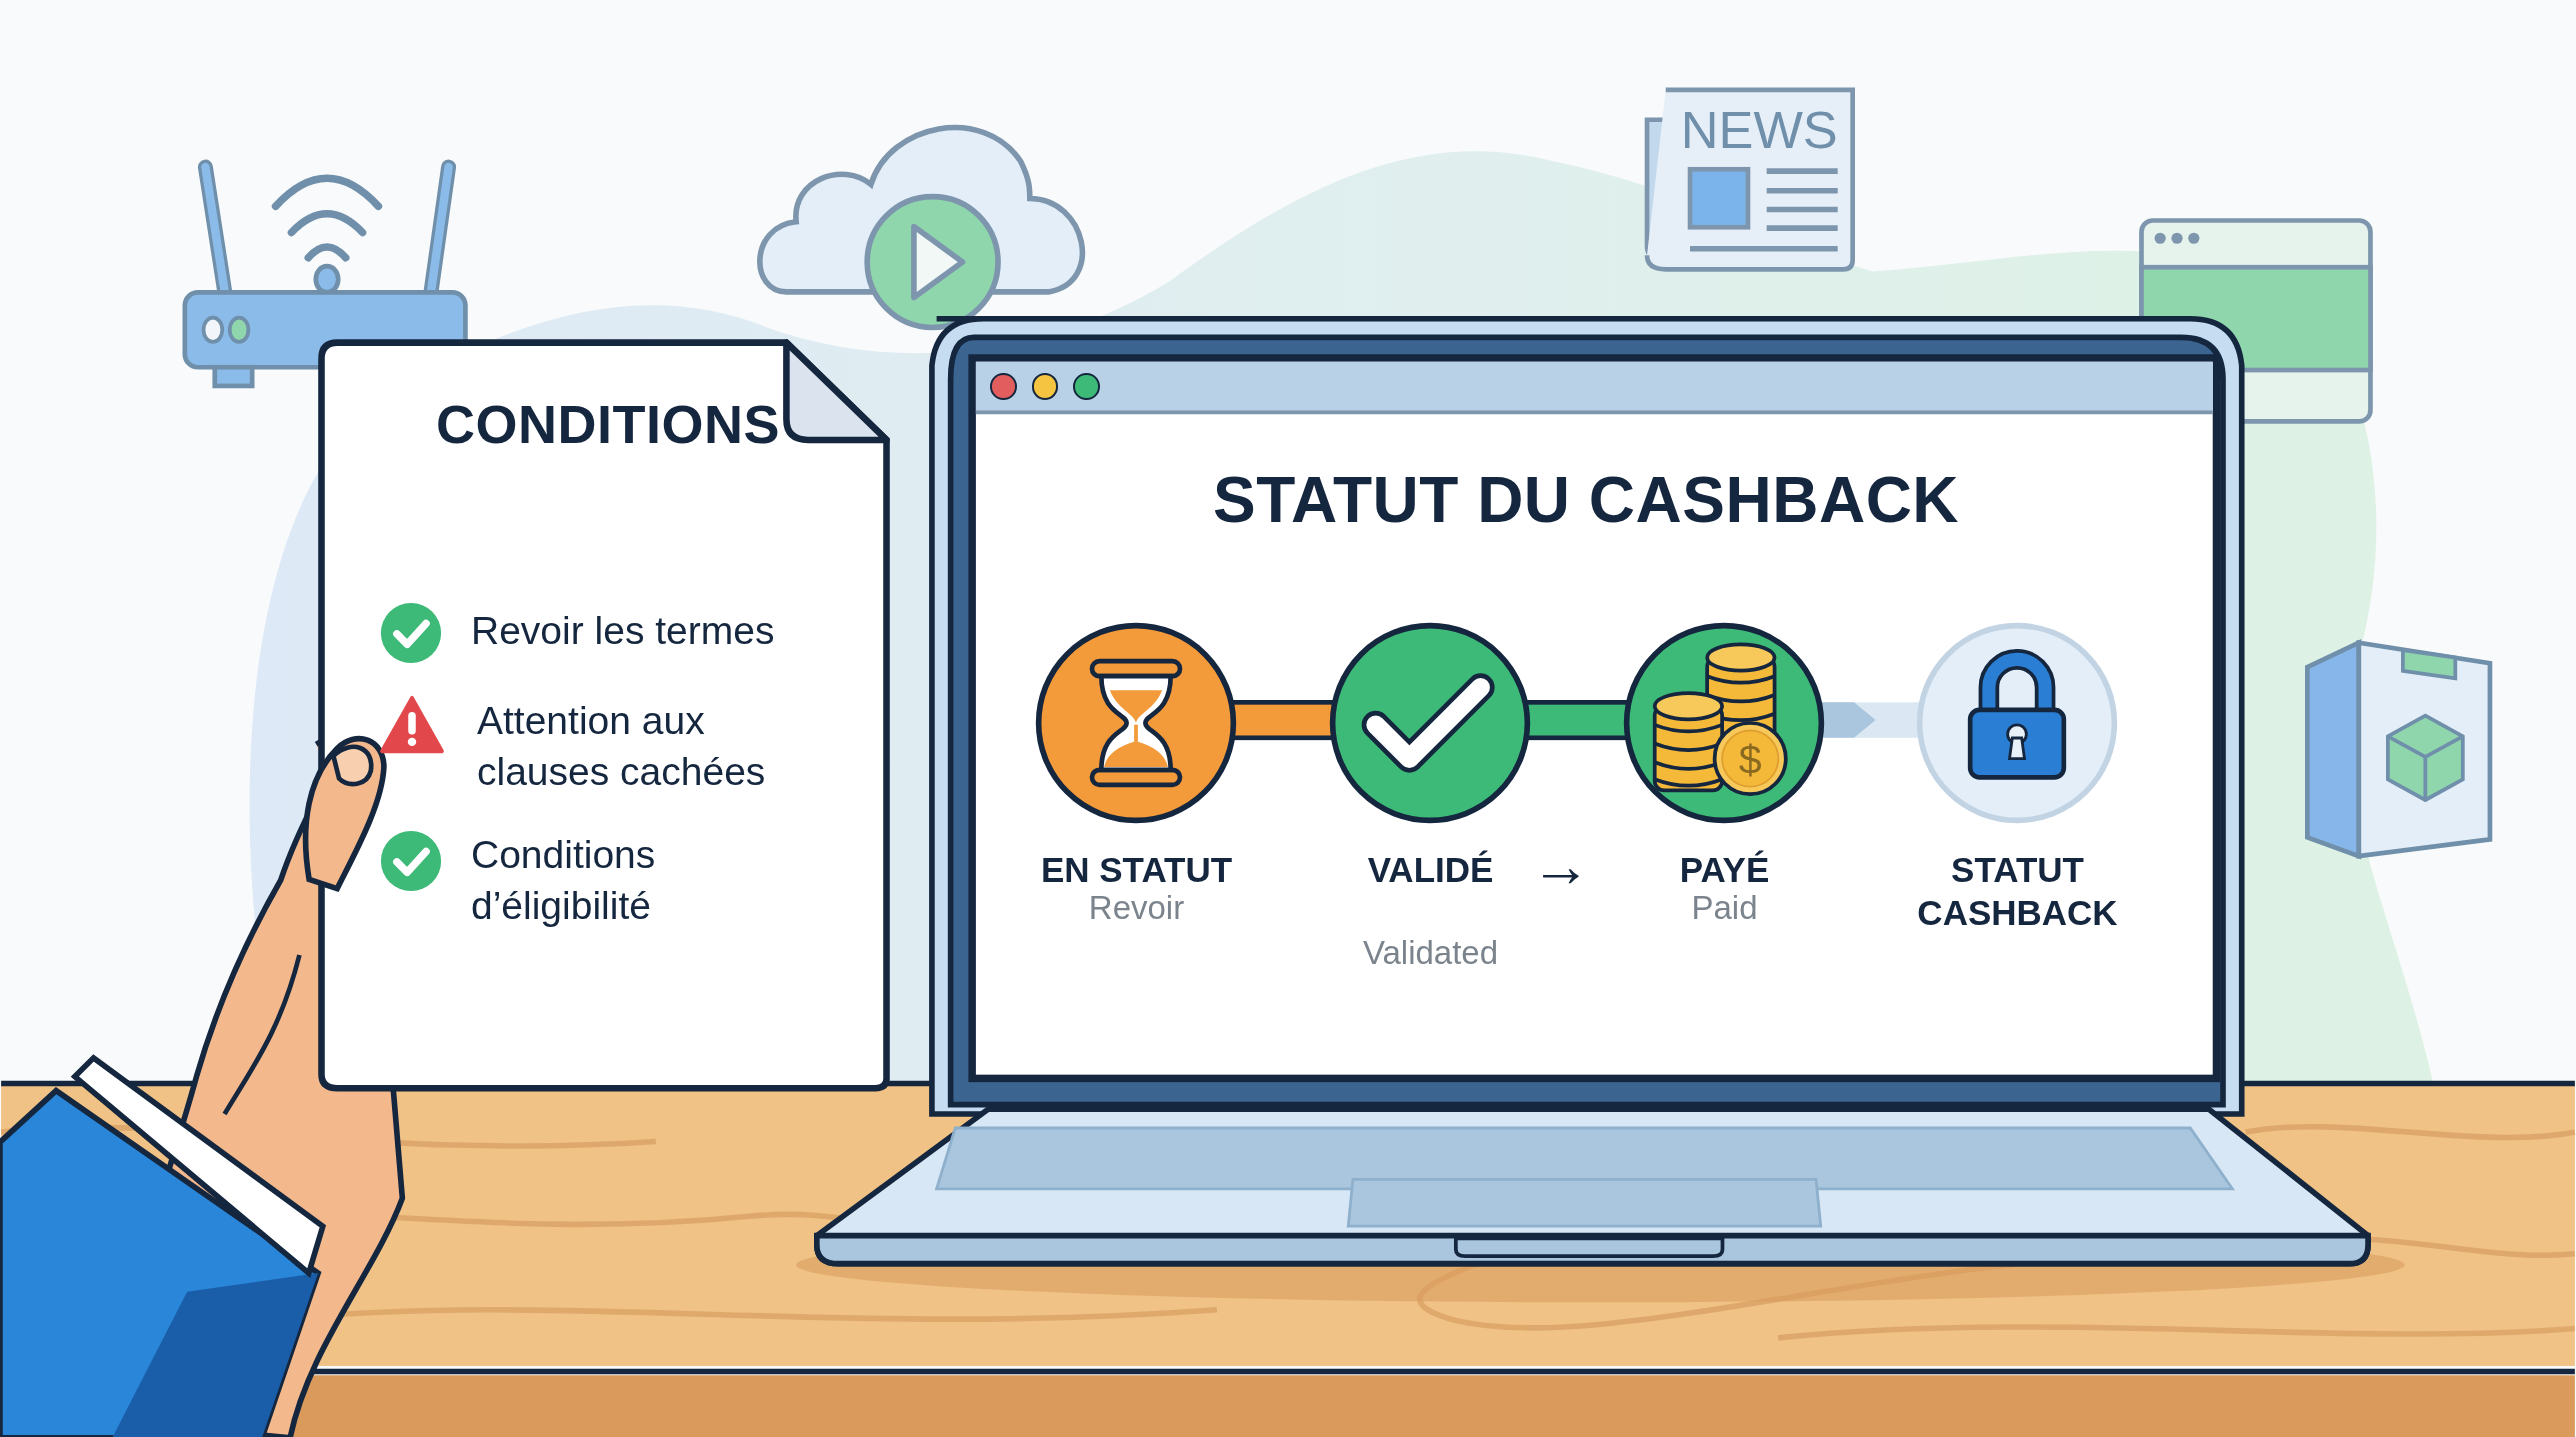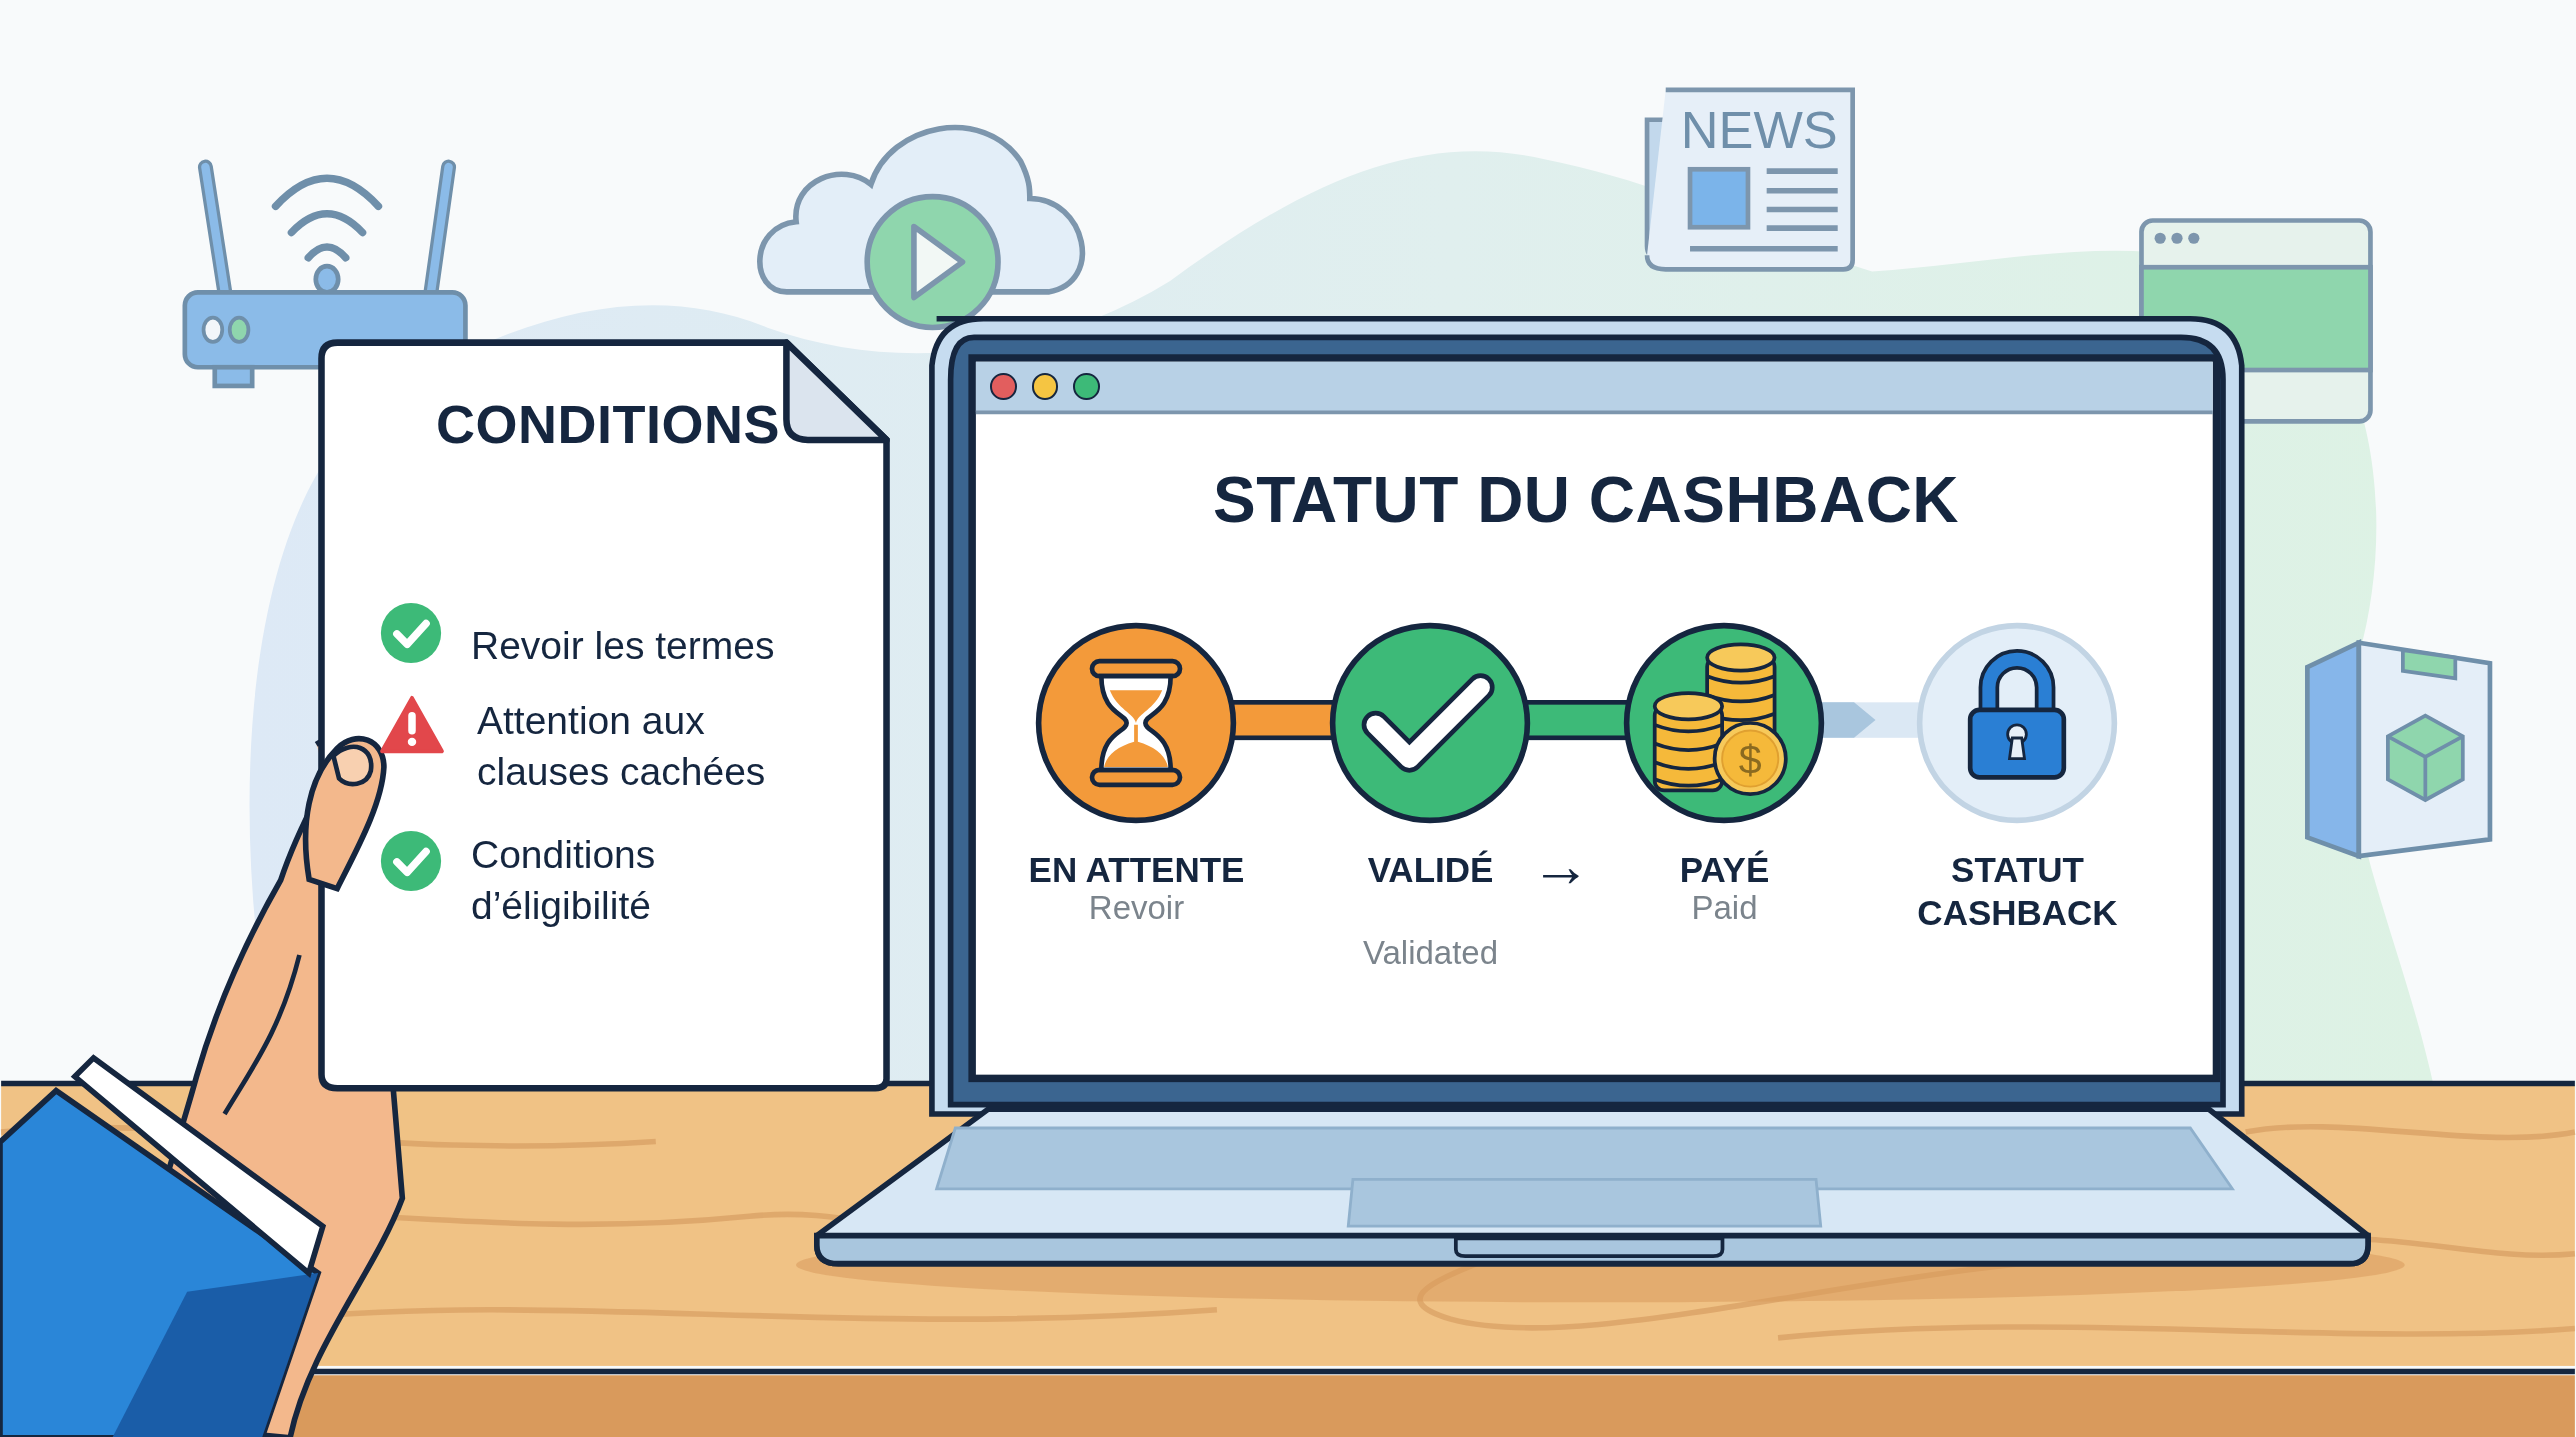--- a/index.html
+++ b/index.html
@@ -109,21 +109,21 @@
 
 <div class="doc-title">
   <div>CONDITIONS</div>
 </div>
 
 <div class="check-item" style="top:601px;">
   <svg width="64" height="64" viewBox="0 0 68 68">
       <circle cx="34" cy="34" r="32" fill="#3dba78"></circle>
       <path d="M19 35 L 30 46 L 50 24" fill="none" stroke="#fff" stroke-width="8" stroke-linecap="round" stroke-linejoin="round"></path>
     </svg>
-  <div class="check-text" style="margin-top:19px"><span>Revoir les termes</span></div>
+  <div class="check-text" style="margin-top:4px"><span>Revoir les termes</span></div>
 </div>
 
 <div class="check-item" style="top:695px;">
   <svg width="66" height="60" viewBox="0 0 70 64">
       <path d="M35 3 L 67 60 L 3 60 Z" fill="#e2474b" stroke="#e2474b" stroke-width="4" stroke-linejoin="round"></path>
       <rect x="31" y="18" width="8" height="24" rx="4" fill="#fff"></rect>
       <circle cx="35" cy="50" r="4.5" fill="#fff"></circle>
     </svg>
   <div class="check-text" style="margin-left:32px">
     <div>Attention aux</div>
@@ -209,21 +209,21 @@
   <circle cx="110" cy="110" r="104" fill="#e3eef8" stroke="#c2d4e4" stroke-width="6"></circle>
   <g>
     <path d="M80 100 L 80 72 A 30 30 0 0 1 140 72 L 140 100" fill="none" stroke="#15263f" stroke-width="22"></path>
     <path d="M80 100 L 80 72 A 30 30 0 0 1 140 72 L 140 100" fill="none" stroke="#2a7fd4" stroke-width="14"></path>
     <rect x="60" y="96" width="100" height="72" rx="10" fill="#2a7fd4" stroke="#15263f" stroke-width="5"></rect>
     <circle cx="110" cy="122" r="10" fill="#e8f0f8" stroke="#15263f" stroke-width="3"></circle>
     <path d="M105 126 L 102 148 L 118 148 L 115 126 Z" fill="#e8f0f8" stroke="#15263f" stroke-width="3"></path>
   </g>
 </svg>
 
-<div class="step-label" style="left:996px;top:848px;">EN ATTENTE</div>
+<div class="step-label" style="left:996px;top:848px;">EN STATUT</div>
 <div class="step-sub" style="left:996px;top:889px;">Revoir</div>
 
 <div class="step-label" style="left:1290px;top:848px;">VALIDÉ</div>
 <div class="step-sub" style="left:1290px;top:889px;margin-top:45px;">Validated</div>
 
 <div class="abs" style="left:1531px;top:831px;font-size:60px;color:#15263f;">→</div>
 
 <div class="step-label" style="left:1584px;top:848px;">PAYÉ</div>
 <div class="step-sub" style="left:1584px;top:889px;">Paid</div>
 

